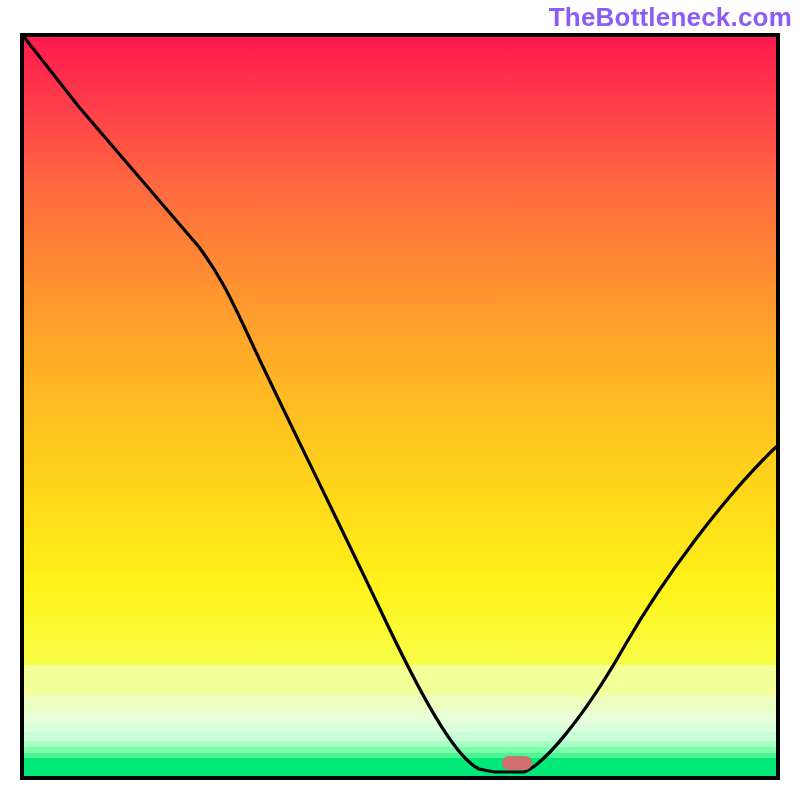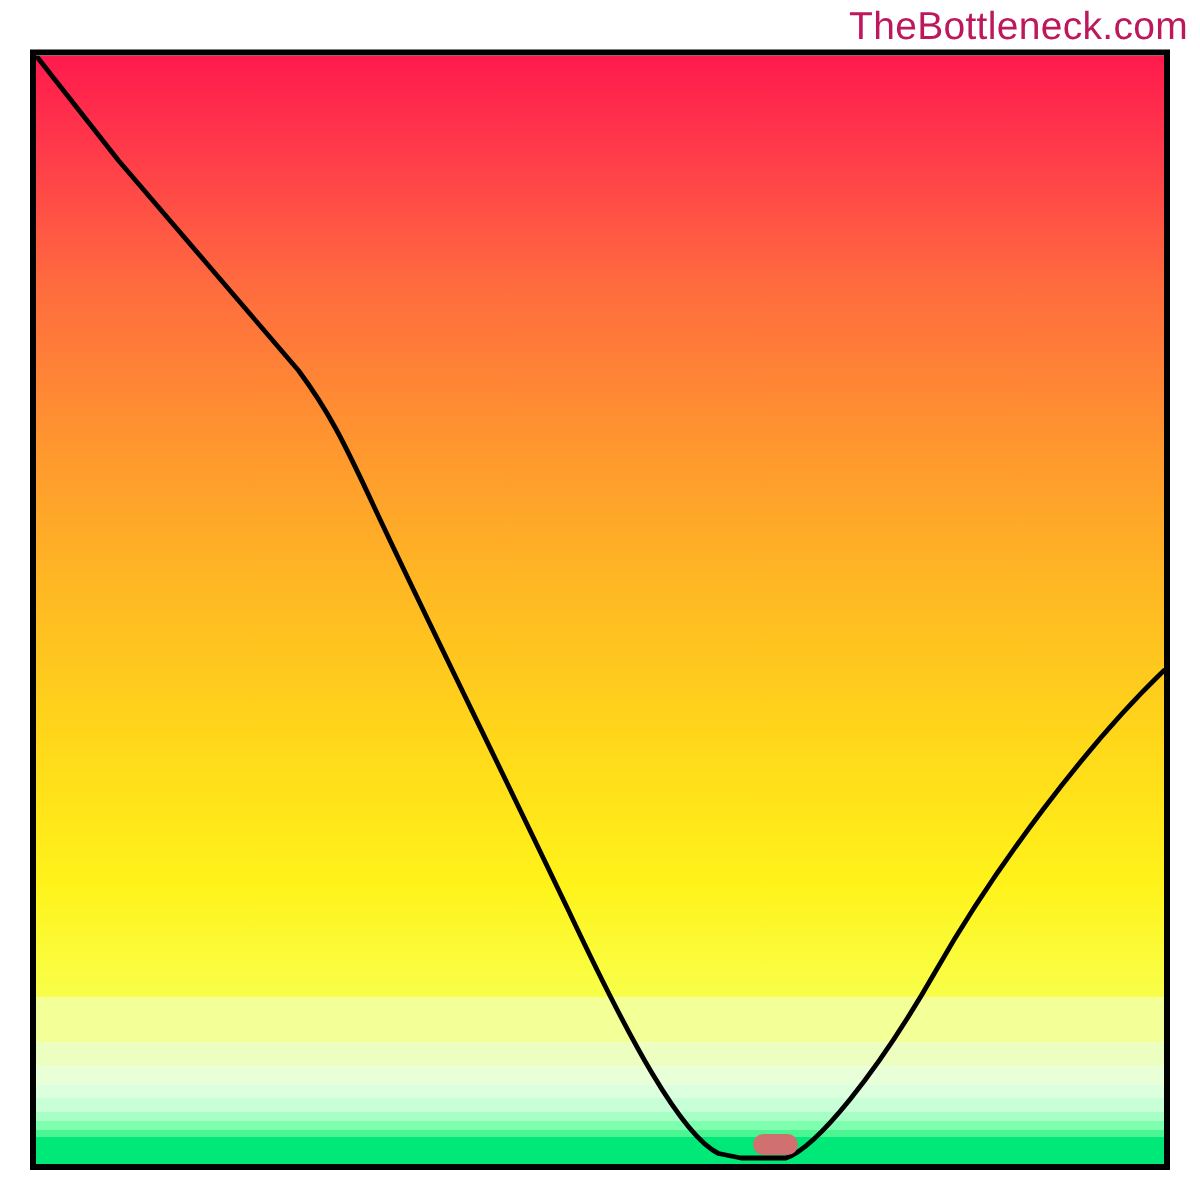--- a/index.html
+++ b/index.html
@@ -13,22 +13,22 @@
   .chart-wrap {
     position: relative;
     width: 800px;
     height: 800px;
   }
   .watermark {
     position: absolute;
     top: 2px;
     right: 8px;
     font-size: 26px;
-    font-weight: 400;
-    color: #be185d;
+    font-weight: 700;
+    color: #8b5cf6;
     z-index: 10;
     letter-spacing: 0.2px;
   }
   .plot-frame {
     position: absolute;
     left: 20px;
     top: 33px;
     width: 760px;
     height: 747px;
     border: 4px solid #000;

